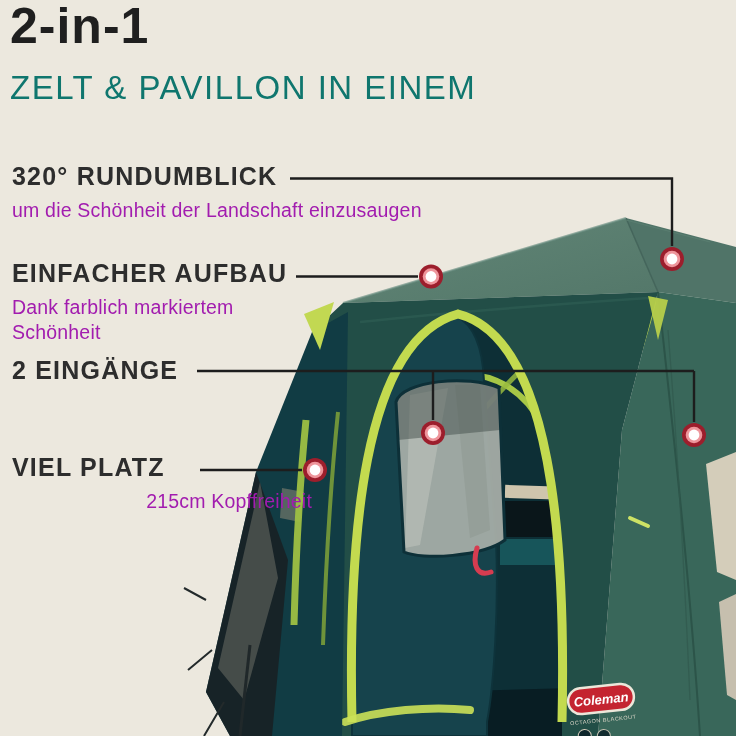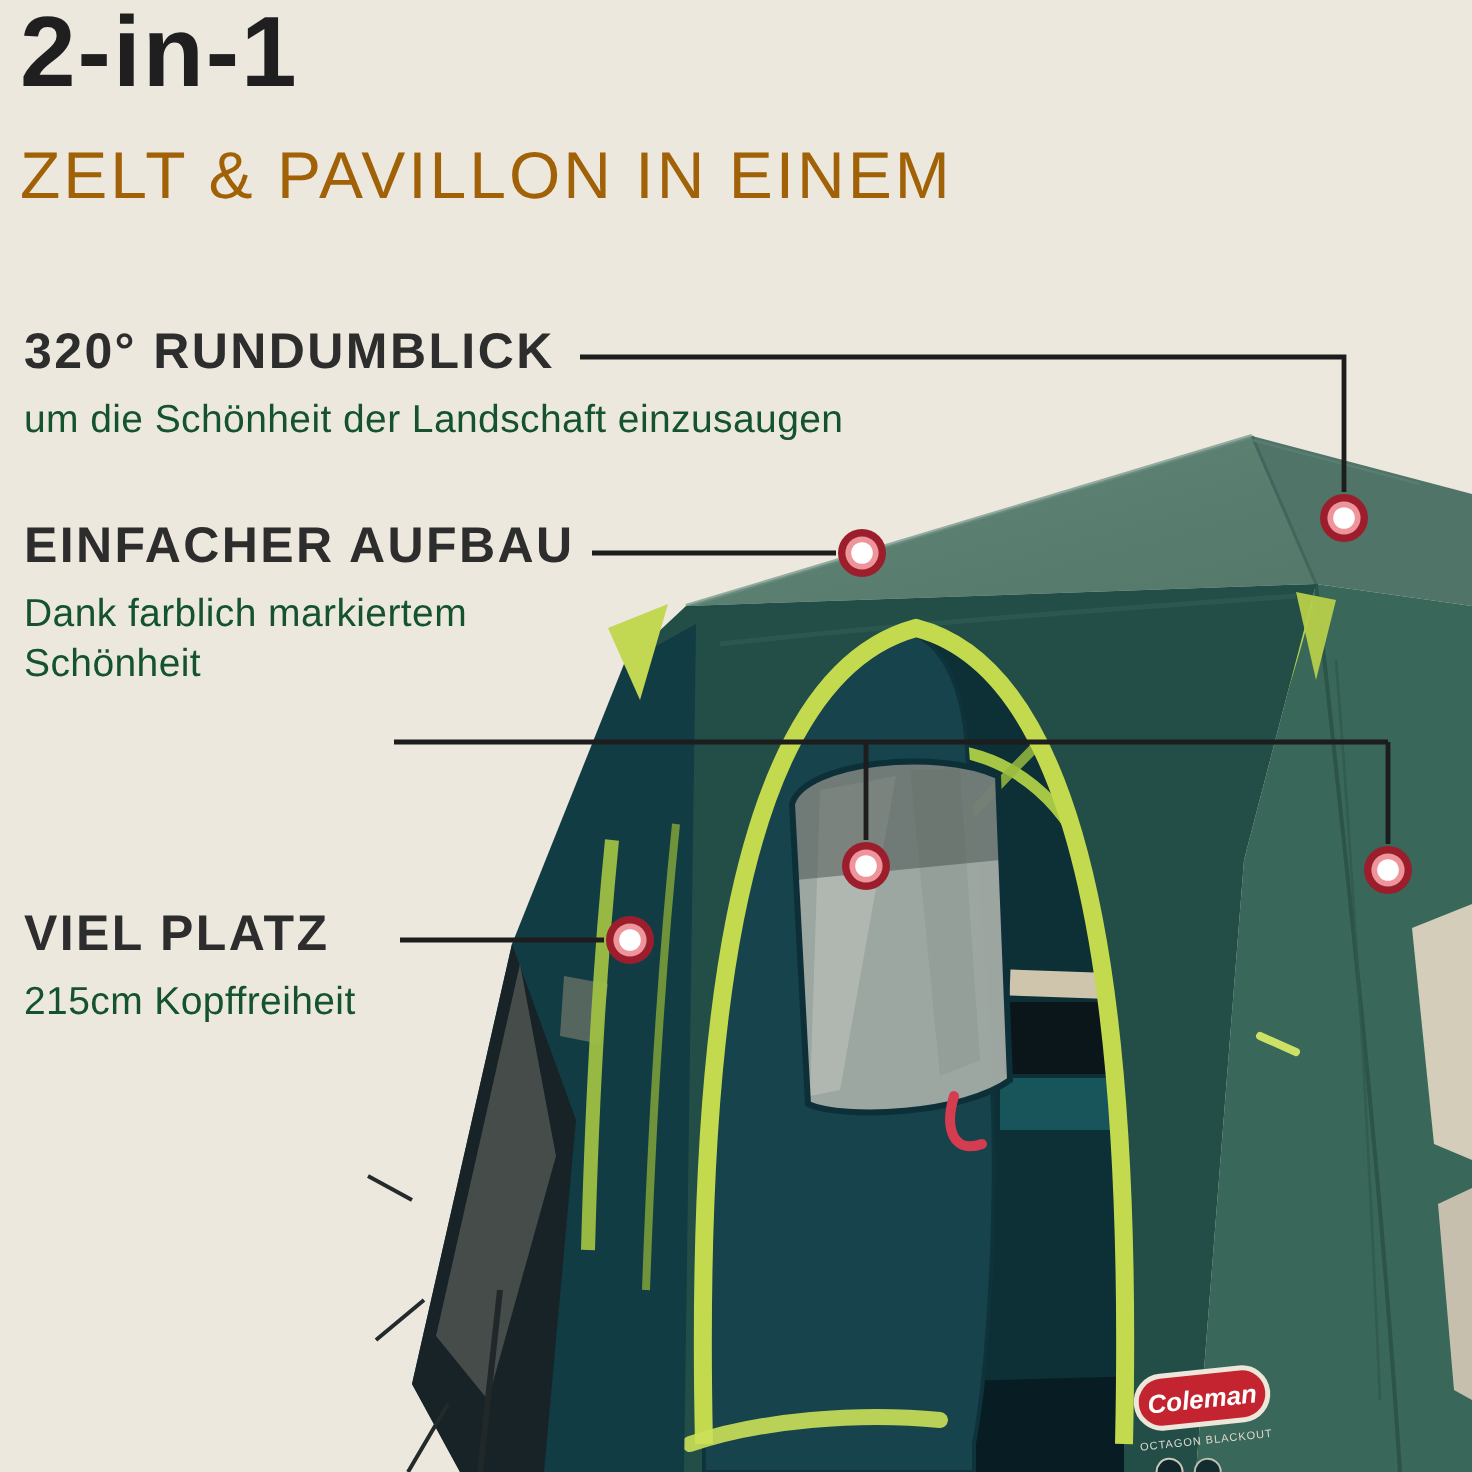--- a/index.html
+++ b/index.html
@@ -13,37 +13,37 @@
     color:#222;
   }
   .main-title{
     position:absolute;left:10px;top:-6px;margin:0;
     font-size:50px;line-height:64px;font-weight:800;
     letter-spacing:1px;color:#1f1f1f;
   }
   .main-subtitle{
     position:absolute;left:10px;top:68px;margin:0;
     font-size:33px;line-height:40px;font-weight:400;
-    letter-spacing:1.5px;color:#a16207;
+    letter-spacing:1.5px;color:#0f766e;
   }
   .feature{position:absolute;left:12px;}
   .feature h3{
     margin:0 0 9px 0;
     font-size:25px;line-height:26px;font-weight:700;
     letter-spacing:1.2px;color:#2d2d2d;white-space:nowrap;
   }
   .feature p{
     margin:0;
     font-size:19.5px;line-height:25px;font-weight:400;
-    letter-spacing:.2px;color:#14532d;
+    letter-spacing:.2px;color:#a21caf;
   }
   .feature-1{top:163px;} .feature-1 p{width:500px;}
   .feature-2{top:260px;} .feature-2 p{width:285px;}
   .feature-3{top:357px;} .feature-3 p{width:300px;}
-  .feature-4{top:454px;} .feature-4 p{width:300px;}
+  .feature-4{top:454px;} .feature-4 p{width:300px;text-align:right;}
   .scene{position:absolute;left:0;top:0;width:736px;height:736px;}
   .text-layer{position:absolute;inset:0;z-index:2;pointer-events:none;}
 </style>
 </head>
 <body style="background: rgb(236, 232, 222);">
 
 <div class="canvas">
 
   <svg class="scene" viewBox="0 0 736 736" aria-hidden="true">
     <defs>
@@ -159,20 +159,21 @@
 
     <div class="feature feature-1">
       <h3>320° RUNDUMBLICK</h3>
       <p>um die Schönheit der Landschaft einzusaugen</p>
     </div>
     <div class="feature feature-2">
       <h3>EINFACHER AUFBAU</h3>
       <p>Dank farblich markiertem Schönheit</p>
     </div>
     <div class="feature feature-3">
+      <h3>2 EINGÄNGE</h3>
     </div>
     <div class="feature feature-4">
       <h3>VIEL PLATZ</h3>
       <p>215cm Kopffreiheit</p>
     </div>
   </div>
 
 </div>
 
 </body></html>

